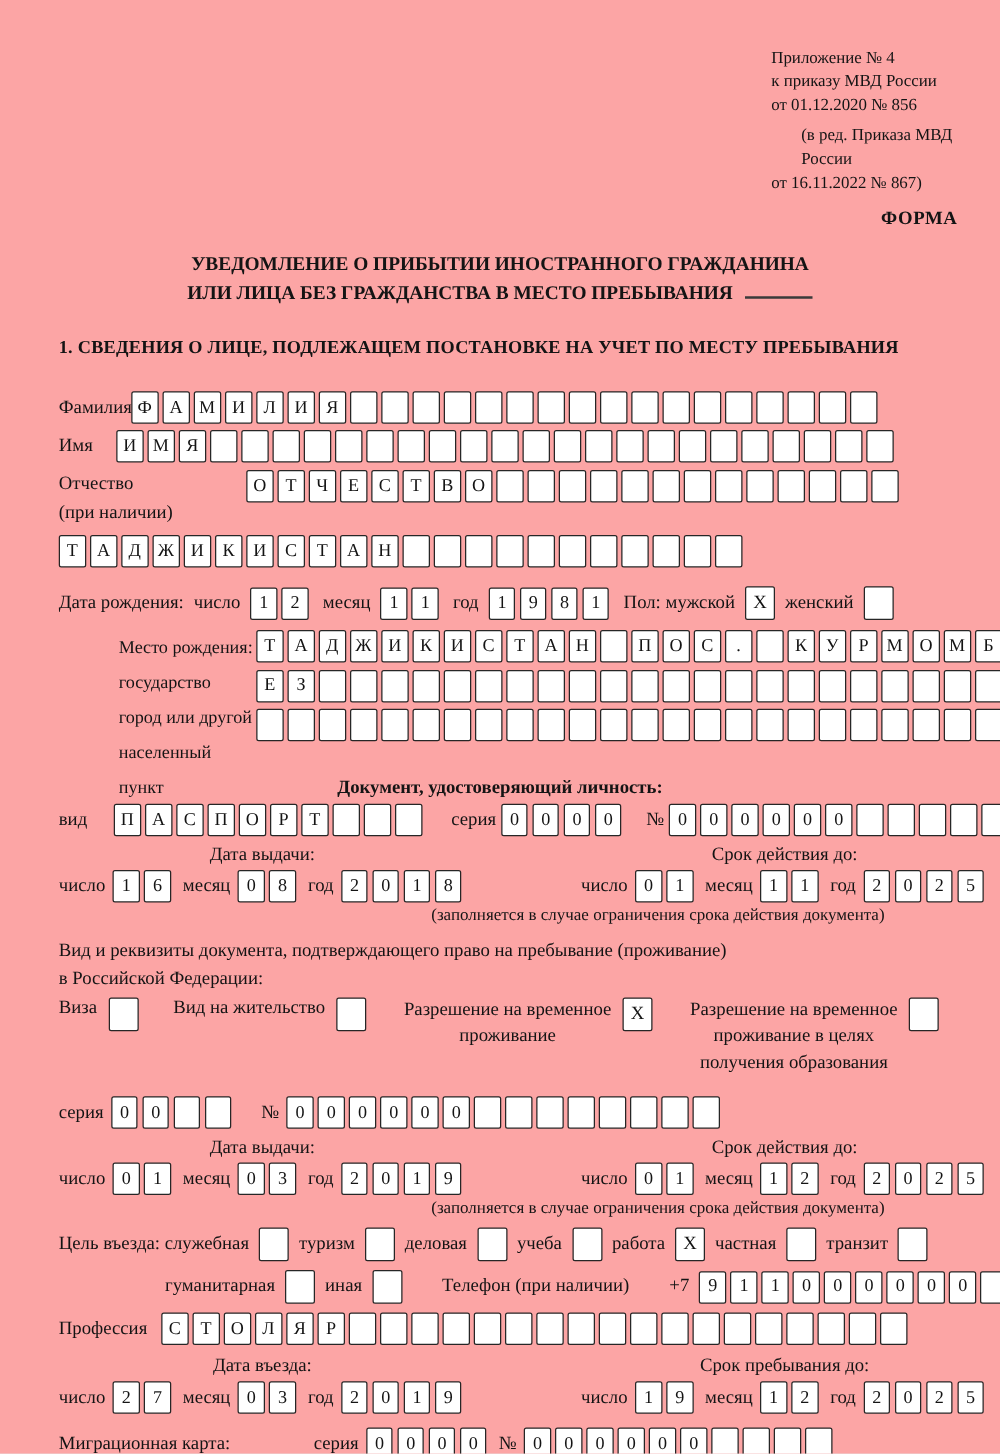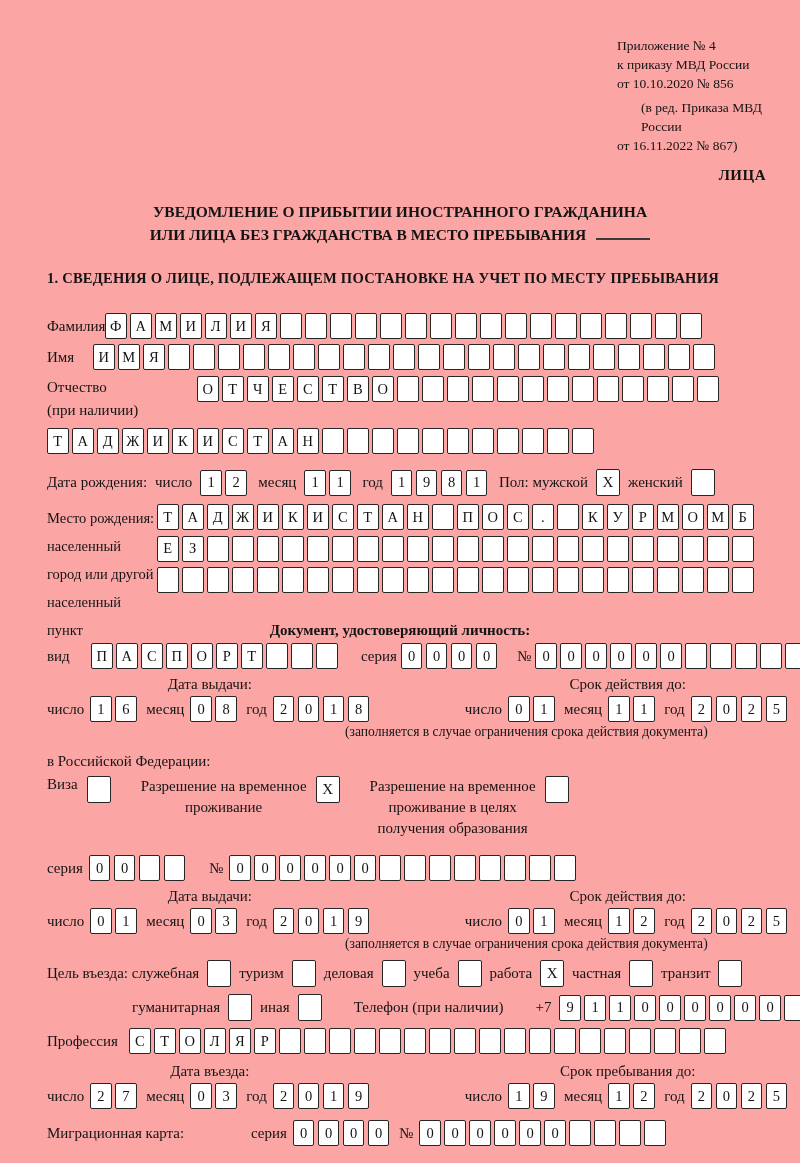--- a/index.html
+++ b/index.html
@@ -23,21 +23,21 @@
   .cbox{box-sizing:border-box;width:24px;height:27px;border:1.6px solid #262626;border-radius:2px;
         display:inline-flex;align-items:center;justify-content:center;font-size:15px;flex:none;background:#fff;}
   .sl{white-space:nowrap;}
   .g8{column-gap:8px;} .g6{column-gap:6px;}
   .lbl-surname{width:58px;flex:none;} .lbl-name{width:46px;flex:none;}
   .lbl2{width:150px;flex:none;line-height:23px;} .lbl2.cit{width:123px;}
   .mt26{margin-top:26px;} .mt5{margin-top:5px;} .mt6{margin-top:6px;} .mt15{margin-top:15px;}
   
   .blk{display:flex;margin-left:47px;font-size:15px;align-items:flex-start;}
   .bp{margin-top:8px;}
-  .bp-lbl{width:110px;flex:none;line-height:28px;font-size:14.5px;}
+  .bp-lbl{width:110px;flex:none;line-height:28px;font-size:14.5px;margin-left:48px;}
   .cells-row{margin-bottom:5.5px;}
   .doc-h{text-align:center;font-weight:bold;font-size:15px;margin-top:-22px;}
   .vid-row{margin-top:4px;column-gap:4px;}
   .vid-lbl{width:40px;flex:none;}
   .sp12{width:12px;flex:none;} .sp8{width:8px;flex:none;} .sp16{width:16px;flex:none;}
   
   .dates{display:flex;margin-left:47px;margin-top:7px;font-size:15px;}
   .dg{text-align:center;}
   .dg-t{font-size:15px;margin-bottom:3px;}
   .dg-r{display:flex;align-items:center;column-gap:6px;}
@@ -56,25 +56,25 @@
   .ml40{margin-left:40px;}
 </style>
 </head>
 <body>
 
 <div class="page">
 
   <div class="hdr">
     <div>Приложение № 4</div>
     <div>к приказу МВД России</div>
-    <div>от 10.10.2020 № 856</div>
+    <div>от 01.12.2020 № 856</div>
     <div class="gap">(в ред. Приказа МВД России</div>
     <div>от 16.11.2022 № 867)</div>
   </div>
-  <div class="forma">ЛИЦА</div>
+  <div class="forma">ФОРМА</div>
 
   <div class="title">
     <div>УВЕДОМЛЕНИЕ О ПРИБЫТИИ ИНОСТРАННОГО ГРАЖДАНИНА</div>
     <div><span>ИЛИ ЛИЦА БЕЗ ГРАЖДАНСТВА В МЕСТО ПРЕБЫВАНИЯ</span><span class="uline"></span></div>
   </div>
 
   <div class="sec-h">1. СВЕДЕНИЯ О ЛИЦЕ, ПОДЛЕЖАЩЕМ ПОСТАНОВКЕ НА УЧЕТ ПО МЕСТУ ПРЕБЫВАНИЯ</div>
 
   <div class="row mt26">
     <span class="lbl-surname">Фамилия</span>
@@ -215,21 +215,21 @@
       </span>
     <span class="sl">Пол: мужской</span>
     <span class="cbox">X</span>
     <span class="sl">женский</span>
     <span class="cbox"></span>
   </div>
 
   <div class="blk bp">
     <div class="bp-lbl">
       <div>Место рождения:</div>
-      <div>населенный</div>
+      <div>государство</div>
       <div>город или другой</div>
       <div>населенный пункт</div>
     </div>
     <div>
       <div class="cells cells-row">
           <span class="cell">Т</span>
           <span class="cell">А</span>
           <span class="cell">Д</span>
           <span class="cell">Ж</span>
           <span class="cell">И</span>
@@ -391,26 +391,31 @@
             <span class="cell">0</span>
             <span class="cell">2</span>
             <span class="cell">5</span>
           </span>
       </div>
     </div>
   </div>
   <div class="note-r">(заполняется в случае ограничения срока действия документа)</div>
 
   <div class="intro">
+    <div>Вид и реквизиты документа, подтверждающего право на пребывание (проживание)</div>
     <div>в Российской Федерации:</div>
   </div>
 
   <div class="permit">
     <div class="popt">
       <span>Виза</span>
+      <span class="cbox"></span>
+    </div>
+    <div class="popt ml28">
+      <span>Вид на жительство</span>
       <span class="cbox"></span>
     </div>
     <div class="popt ml30">
       <div class="plabel">
         <div>Разрешение на временное</div>
         <div>проживание</div>
       </div>
       <span class="cbox">X</span>
     </div>
     <div class="popt ml30">

